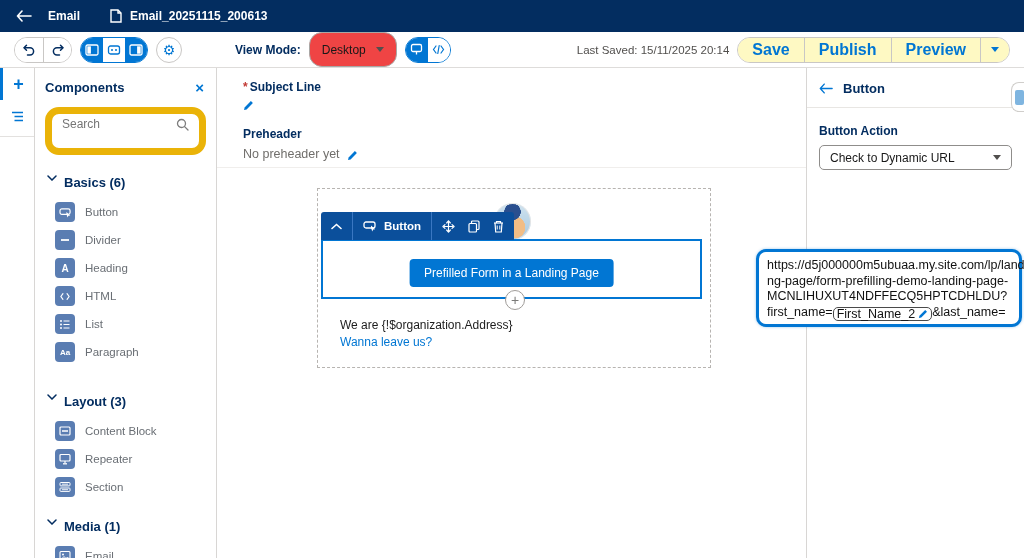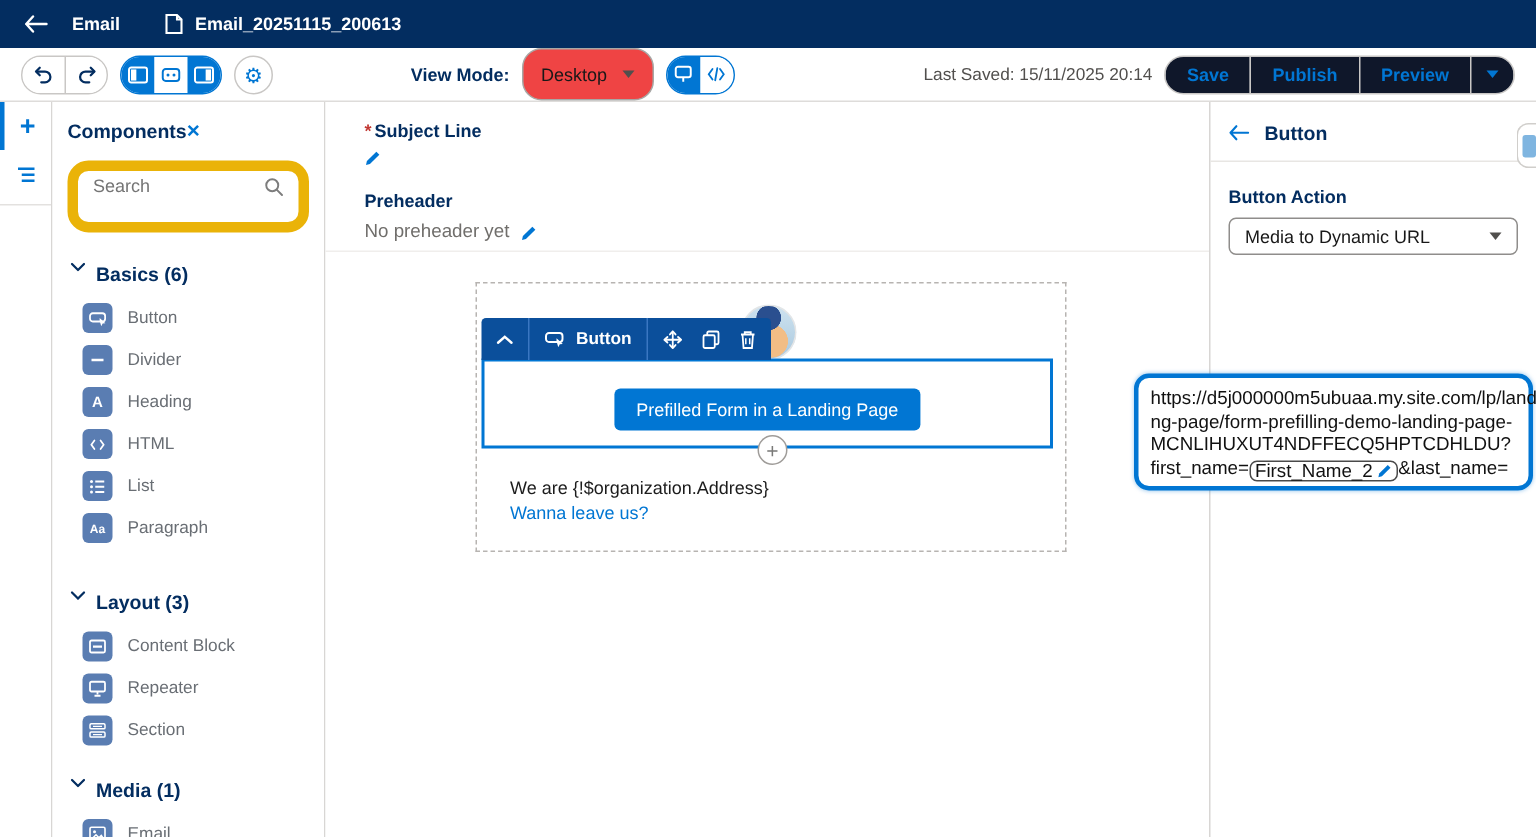--- a/index.html
+++ b/index.html
@@ -18,34 +18,34 @@
   .pillgroup .seg:first-child { border-left:none; }
   .toggle3 { display:flex; border:1px solid #0176d3; border-radius:14px; overflow:hidden; height:26px; }
   .toggle3 .seg { width:22px; display:flex; align-items:center; justify-content:center; color:#0176d3; background:#fff; }
   .toggle3 .seg.on { background:#0176d3; color:#fff; }
   .circlebtn { width:26px; height:26px; border:1px solid #c9c7c5; border-radius:50%; display:flex; align-items:center; justify-content:center; color:#0176d3; font-size:14px; background:#fff; }
   .viewmode-label { font-weight:bold; color:#032d60; font-size:12px; margin-left:auto; }
   .dropdown { height:35px; border:1px solid #a8a7a5; border-radius:13px; display:flex; align-items:center; gap:10px; padding:0 12px; font-size:12px; color:#181818; background:#ef4444; }
   .caret { width:0; height:0; border-left:4px solid transparent; border-right:4px solid transparent; border-top:5px solid #514f4d; }
   .lastsaved { color:#514f4d; font-size:11.5px; margin-left:118px; }
   .btngroup { display:flex; border:1px solid #c9c7c5; border-radius:13px; overflow:hidden; height:26px; }
-  .btngroup .b { padding:0 14px; display:flex; align-items:center; color:#0176d3; font-weight:bold; font-size:12px; border-left:1px solid #c9c7c5; background:#0f172a; cursor:pointer; }
+  .btngroup .b { padding:0 14px; display:flex; align-items:center; color:#0176d3; font-weight:bold; font-size:16px; border-left:1px solid #c9c7c5; background:#fef9c3; cursor:pointer; }
   .btngroup .b:first-child { border-left:none; }
   .btngroup .b.car { padding:0 10px; }
   .btngroup .caret { border-top-color:#0176d3; }
 
   
   .content { display:flex; height:490px; position:relative; }
   .rail { width:35px; border-right:1px solid #d8d6d4; }
   .rail-items { border-bottom:1px solid #e3e1df; padding-bottom:4px; }
   .rail-item { height:32px; display:flex; align-items:center; justify-content:center; color:#0176d3; cursor:pointer; }
   .rail-item.active { border-left:3px solid #0176d3; font-size:18px; font-weight:bold; }
 
   .components { width:182px; border-right:1px solid #d8d6d4; display:flex; flex-direction:column; background:#fff; }
-  .cmp-head { display:flex; align-items:center; padding:12px 12px 10px 10px; }
+  .cmp-head { display:flex; justify-content:space-between; align-items:center; padding:12px 12px 10px 10px; }
   .cmp-title { font-weight:bold; color:#032d60; font-size:13px; }
   .cmp-close { color:#0176d3; font-size:15px; font-weight:bold; cursor:pointer; line-height:10px; }
   .searchbox { margin:2px 10px 4px; height:25px; border:7px solid #eab308; border-radius:14px; display:flex; align-items:flex-end; padding:17px 10px; gap:6px; }
   .searchbox input { border:none; outline:none; flex:1; font-size:12px; font-family:inherit; color:#444; min-width:0; }
   .cmp-body { padding:6px 10px; flex:1; }
   .sec-head { display:flex; gap:7px; margin:10px 0 8px 2px; font-weight:bold; color:#032d60; font-size:13px; cursor:pointer; }
   .cmp-item { display:flex; align-items:center; gap:10px; padding:4px 0 4px 10px; height:28px; cursor:pointer; }
   .tile { width:20px; height:20px; border-radius:4px; background:#5a7db2; display:flex; align-items:center; justify-content:center; color:#fff; font-size:9px; font-weight:bold; flex:0 0 20px; }
   .cmp-item .lbl { color:#696e74; font-size:11.5px; }
   .cmp-footer { border-top:1px solid #e3e1df; height:26px; }
@@ -434,21 +434,21 @@
     <div class="props-head">
       <span>
           <svg width="14" height="11" viewBox="0 0 16 12">
             <path d="M6 1 L1.5 6 L6 11 M1.5 6 H15" stroke="#0176d3" stroke-width="1.6" fill="none" stroke-linecap="round" stroke-linejoin="round"></path>
           </svg>
         </span>
       <span class="props-title">Button</span>
     </div>
     <div class="action-label">Button Action</div>
     <div class="select">
-      <span>Media to Dynamic URL</span>
+      <span>Check to Dynamic URL</span>
       <span class="caret"></span>
     </div>
     <button class="add-merge">Add Merge Field</button>
     <div class="flap">
         <span class="sq"></span>
       </div>
   </div>
 
   <div class="urlbox">
     <div>https://d5j000000m5ubuaa.my.site.com/lp/landi</div>

